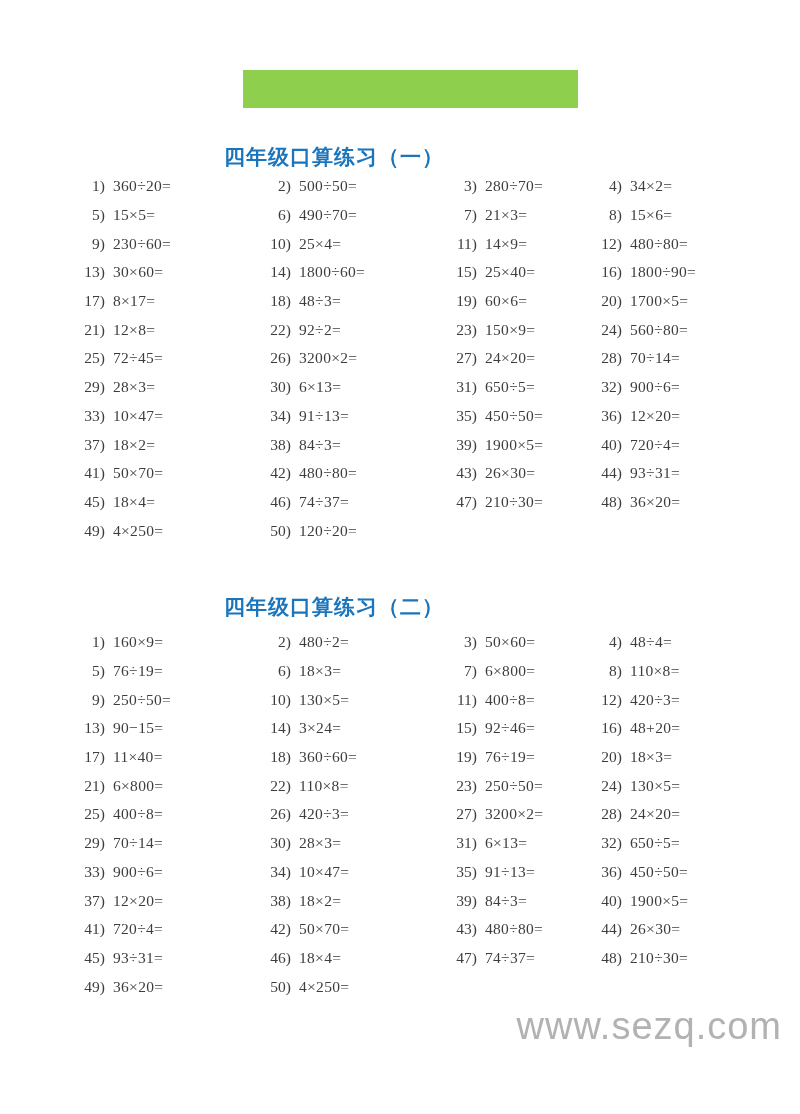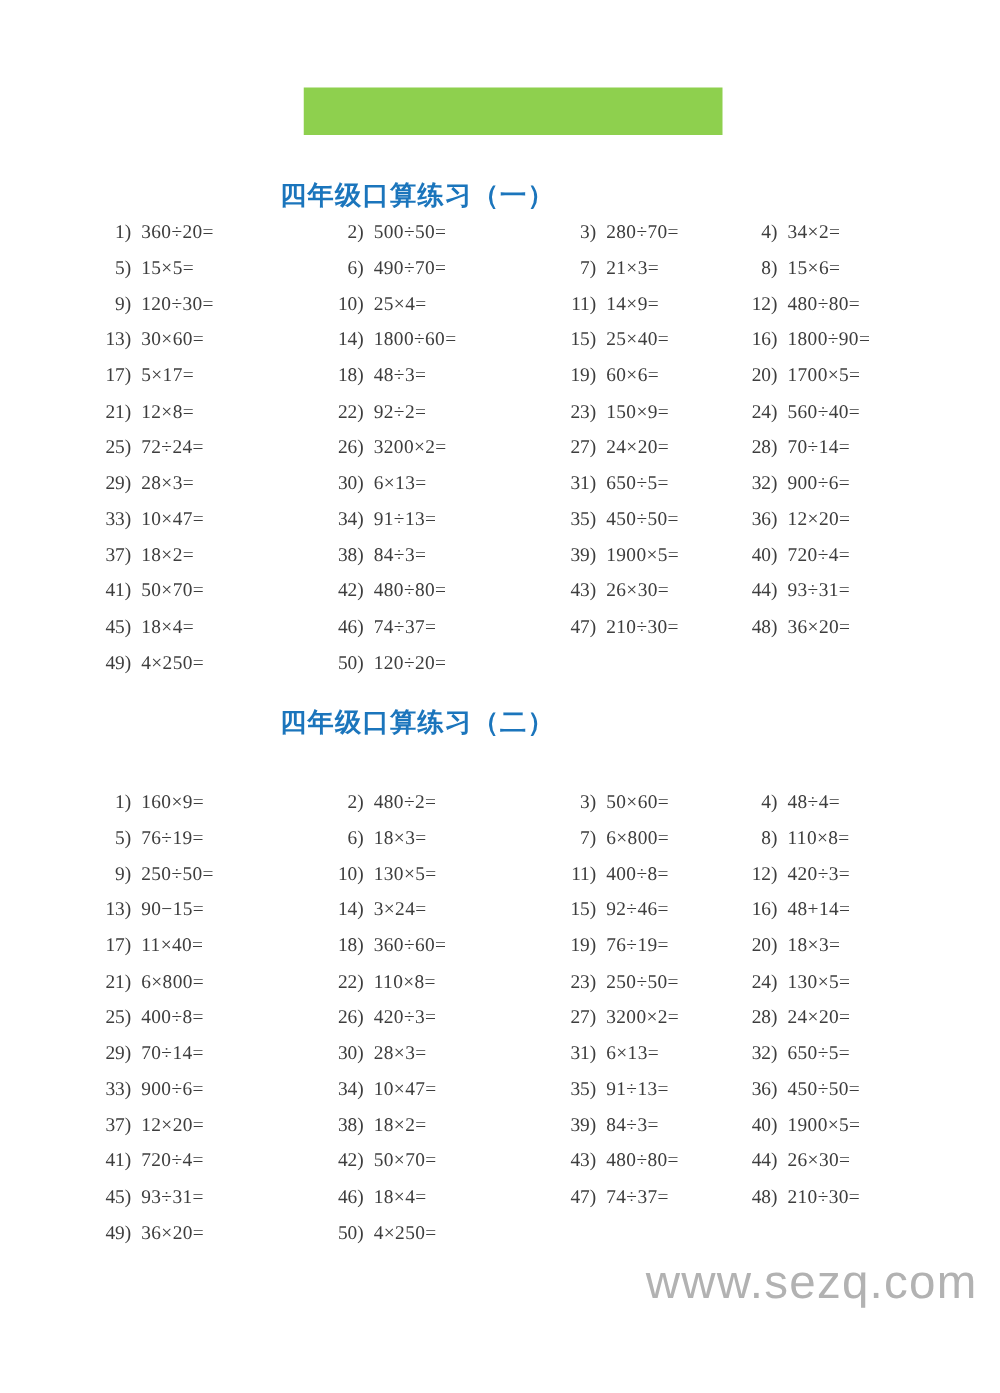--- a/index.html
+++ b/index.html
@@ -28,21 +28,21 @@
     width: 668px;
     text-align: center;
     font-family: "Liberation Sans", sans-serif;
     font-weight: bold;
     font-size: 21px;
     line-height: 28px;
     color: #1b75bc;
     letter-spacing: 1px;
   }
   #title-1 { top: 126px; }
-  #title-2 { top: 548px; }
+  #title-2 { top: 576px; }
   .problems {
     position: absolute;
     left: 60px;
     width: 720px;
     display: grid;
     grid-template-columns: 186px 186px 145px 1fr;
     grid-auto-rows: 28.7px;
   }
   #problems-1 { top: 172px; }
   #problems-2 { top: 628px; }
@@ -108,21 +108,21 @@
     <div class="cell">
       <span class="pnum">7)</span>
       <span class="pexpr">21×3=</span>
     </div>
     <div class="cell">
       <span class="pnum">8)</span>
       <span class="pexpr">15×6=</span>
     </div>
     <div class="cell">
       <span class="pnum">9)</span>
-      <span class="pexpr">120÷30=</span>
+      <span class="pexpr">230÷60=</span>
     </div>
     <div class="cell">
       <span class="pnum">10)</span>
       <span class="pexpr">25×4=</span>
     </div>
     <div class="cell">
       <span class="pnum">11)</span>
       <span class="pexpr">14×9=</span>
     </div>
     <div class="cell">
@@ -140,21 +140,21 @@
     <div class="cell">
       <span class="pnum">15)</span>
       <span class="pexpr">25×40=</span>
     </div>
     <div class="cell">
       <span class="pnum">16)</span>
       <span class="pexpr">1800÷90=</span>
     </div>
     <div class="cell">
       <span class="pnum">17)</span>
-      <span class="pexpr">5×17=</span>
+      <span class="pexpr">8×17=</span>
     </div>
     <div class="cell">
       <span class="pnum">18)</span>
       <span class="pexpr">48÷3=</span>
     </div>
     <div class="cell">
       <span class="pnum">19)</span>
       <span class="pexpr">60×6=</span>
     </div>
     <div class="cell">
@@ -168,25 +168,25 @@
     <div class="cell">
       <span class="pnum">22)</span>
       <span class="pexpr">92÷2=</span>
     </div>
     <div class="cell">
       <span class="pnum">23)</span>
       <span class="pexpr">150×9=</span>
     </div>
     <div class="cell">
       <span class="pnum">24)</span>
-      <span class="pexpr">560÷40=</span>
+      <span class="pexpr">560÷80=</span>
     </div>
     <div class="cell">
       <span class="pnum">25)</span>
-      <span class="pexpr">72÷24=</span>
+      <span class="pexpr">72÷45=</span>
     </div>
     <div class="cell">
       <span class="pnum">26)</span>
       <span class="pexpr">3200×2=</span>
     </div>
     <div class="cell">
       <span class="pnum">27)</span>
       <span class="pexpr">24×20=</span>
     </div>
     <div class="cell">
@@ -341,21 +341,21 @@
     <div class="cell">
       <span class="pnum">14)</span>
       <span class="pexpr">3×24=</span>
     </div>
     <div class="cell">
       <span class="pnum">15)</span>
       <span class="pexpr">92÷46=</span>
     </div>
     <div class="cell">
       <span class="pnum">16)</span>
-      <span class="pexpr">48+14=</span>
+      <span class="pexpr">48+20=</span>
     </div>
     <div class="cell">
       <span class="pnum">17)</span>
       <span class="pexpr">11×40=</span>
     </div>
     <div class="cell">
       <span class="pnum">18)</span>
       <span class="pexpr">360÷60=</span>
     </div>
     <div class="cell">

